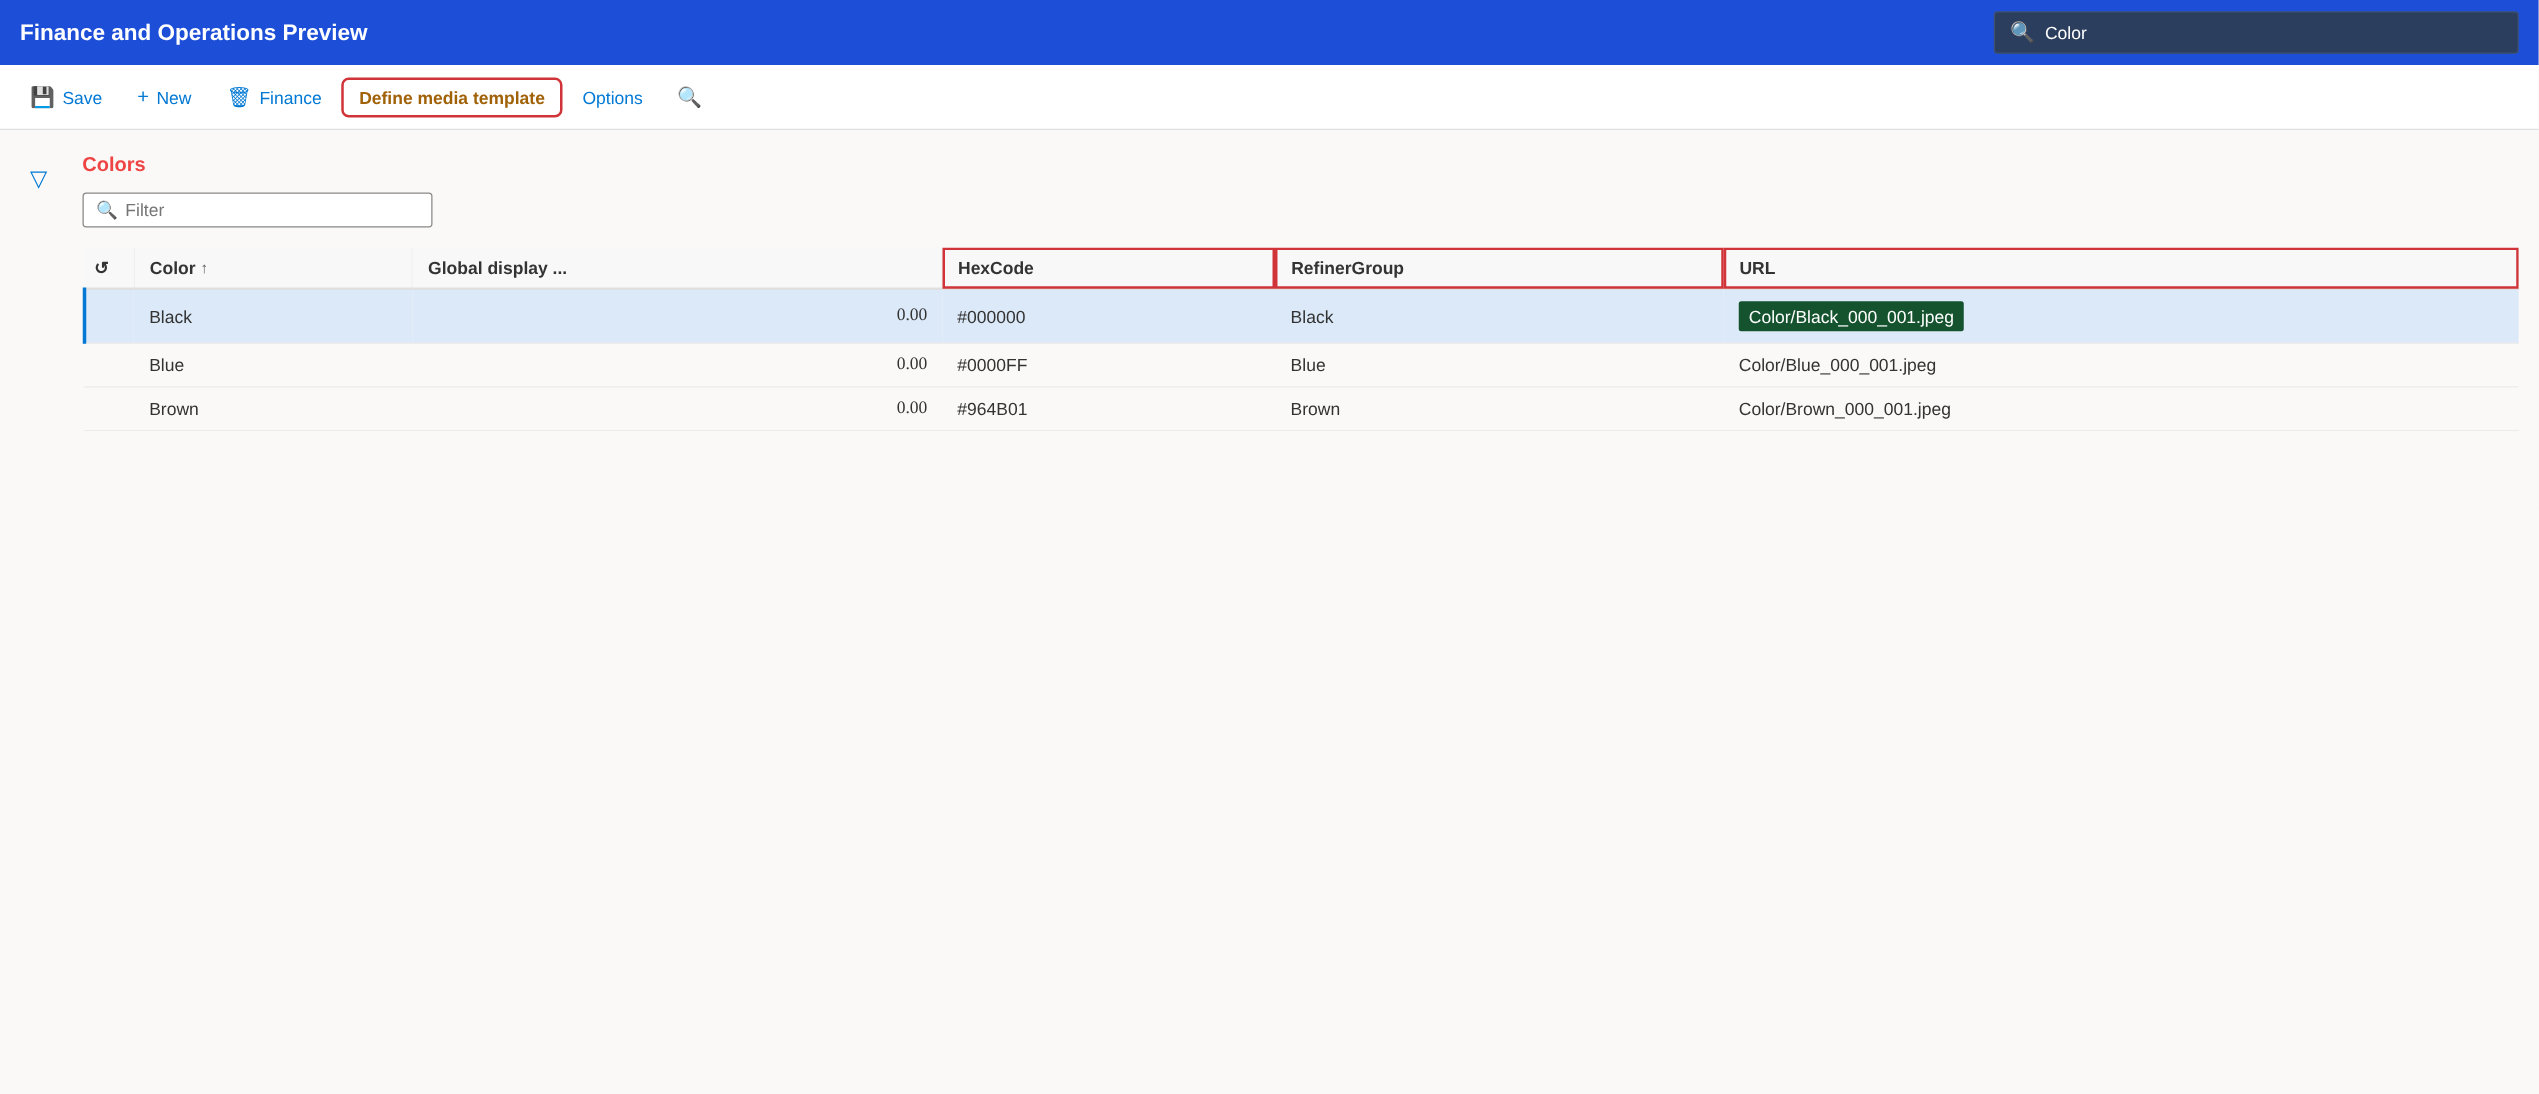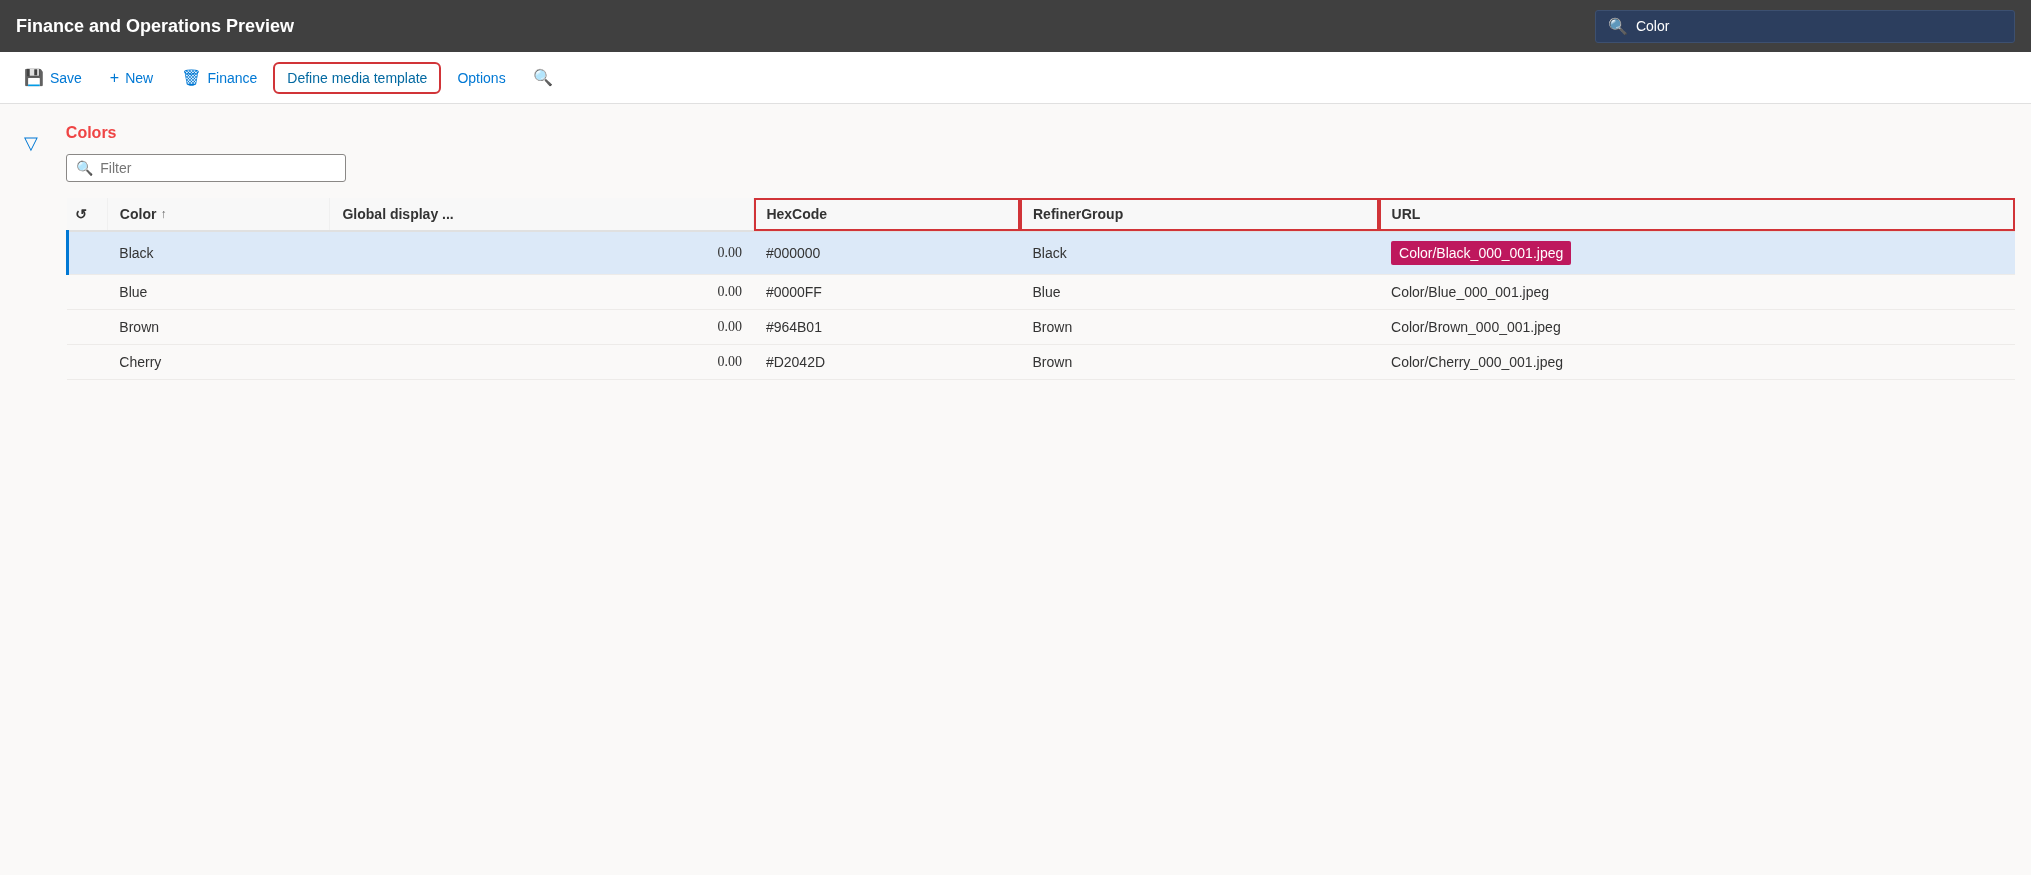--- a/index.html
+++ b/index.html
@@ -1,20 +1,20 @@
 <!DOCTYPE html>
 <html><head>
   <meta charset="utf-8">
   <style>
     * { box-sizing: border-box; margin: 0; padding: 0; }
     body { font-family: 'Segoe UI', sans-serif; font-size: 14px; background: #f3f2f1; }
 
     
     .top-bar {
-      background: #404040;
+      background: #1d4ed8;
       height: 52px;
       display: flex;
       align-items: center;
       padding: 0 16px;
       gap: 9px;
     }
     .top-bar-title {
       color: #ffffff;
       font-size: 18px;
       font-weight: 600;
@@ -62,22 +62,22 @@
       color: #0078d4;
       font-size: 14px;
       cursor: pointer;
       border-radius: 3px;
     }
     .toolbar-btn .icon { font-size: 16px; }
 
     .toolbar-btn.highlighted {
       border: 2px solid #d13438;
       border-radius: 6px;
-      color: #0369a1;
-      font-weight: 400;
+      color: #a16207;
+      font-weight: 700;
     }
 
     
     .main-content {
       padding: 12px 0;
       background: #faf9f8;
       min-height: calc(875px - 104px);
     }
 
     .section-header {
@@ -178,21 +178,21 @@
       color: #333;
       vertical-align: middle;
     }
     tbody td:first-child {
       width: 40px;
       padding: 8px;
     }
     .td-number { text-align: right; font-family: Liberation Serif, serif; }
 
     .url-cell-selected {
-      background: #be185d;
+      background: #14532d;
       color: #ffffff;
       padding: 4px 8px;
       border-radius: 2px;
       display: inline-block;
     }
   </style>
 </head>
 <body>
 
 <div class="top-bar">
@@ -300,26 +300,18 @@
     <td><span>Color/Blue_000_001.jpeg</span></td>
   </tr>
               <tr>
     <td></td>
     <td>Brown</td>
     <td class="td-number">0.00</td>
     <td>#964B01</td>
     <td>Brown</td>
     <td><span>Color/Brown_000_001.jpeg</span></td>
   </tr>
-              <tr>
-    <td></td>
-    <td>Cherry</td>
-    <td class="td-number">0.00</td>
-    <td>#D2042D</td>
-    <td>Brown</td>
-    <td><span>Color/Cherry_000_001.jpeg</span></td>
-  </tr>
             </tbody>
         </table>
       </div>
     </div>
   </div>
 </div>
 
 </body></html>

